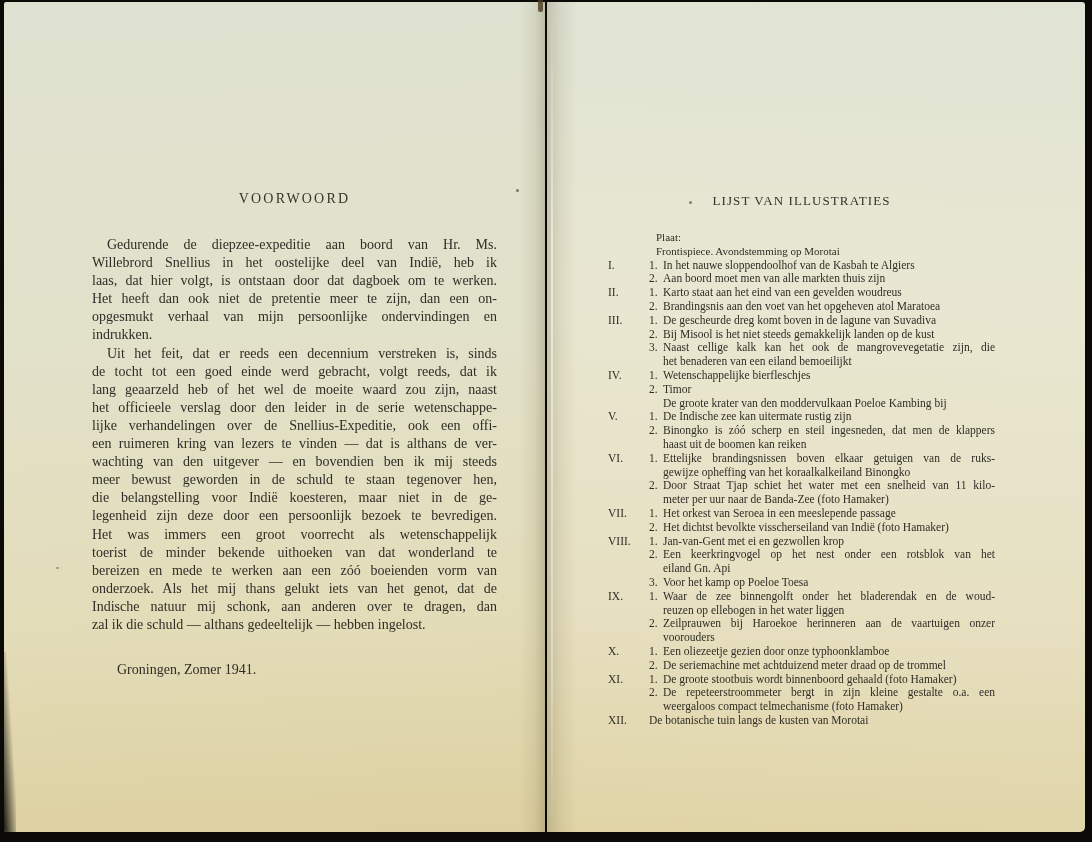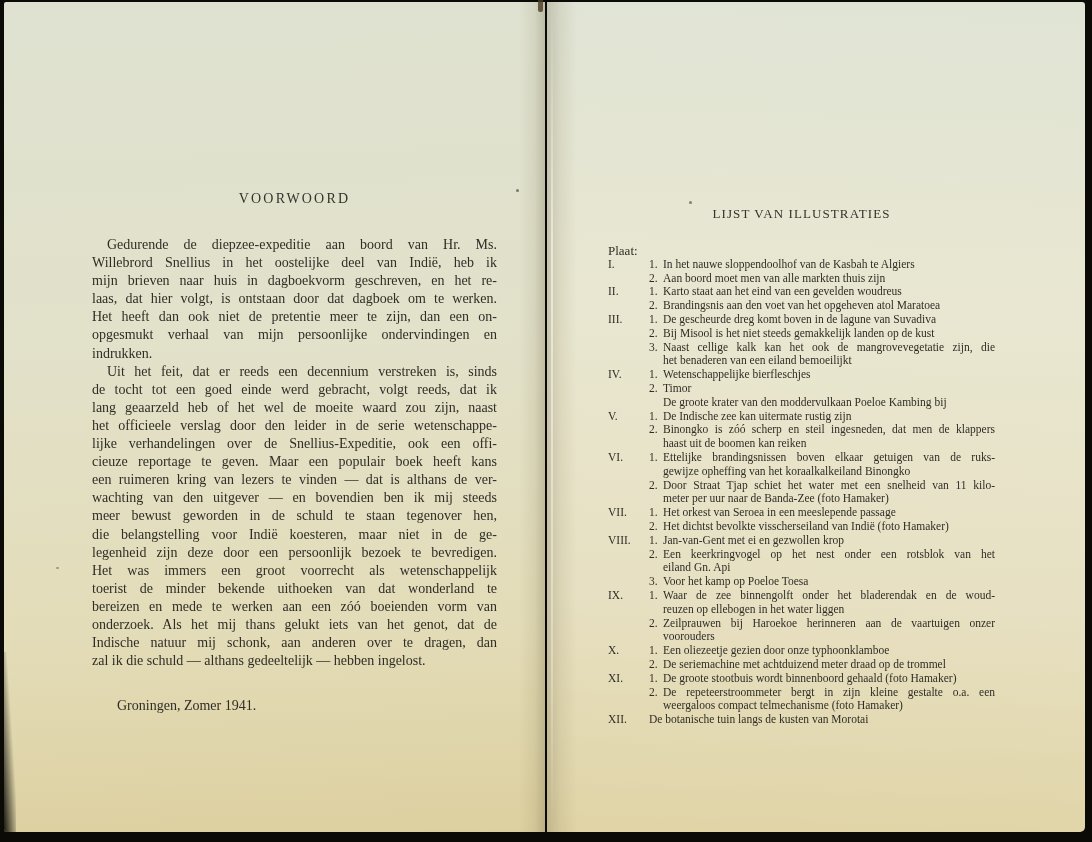--- a/index.html
+++ b/index.html
@@ -65,27 +65,27 @@
     text-align:justify;text-align-last:justify;
     white-space:normal;
   }
   .plines div.pline:first-of-type{text-indent:15px;}
   .plines div.pline:last-of-type{text-align-last:left;}
   .signature{
     margin-top:27px;padding-left:25px;font-size:14px;line-height:18.1px;font-family:Liberation Serif, serif;
   }
 
   
-  .pr-content{position:absolute;left:61px;top:203px;width:387px;}
+  .pr-content{position:absolute;left:61px;top:190px;width:387px;}
   .pr-title{
     text-align:center;font-size:13px;line-height:17px;letter-spacing:1.1px;
     color:#35332b;
   }
   .list-head{margin-top:22px;}
-  .hline{font-size:13px;line-height:13.8px;}
+  .hline{font-size:11px;line-height:13.8px;margin-left:48px;}
   .entry{display:flex;}
   .entry-numeral{width:41px;flex:none;font-size:11.5px;line-height:13.8px;}
   .entry-items{flex:1;min-width:0;}
   .item{position:relative;padding-left:14px;}
   .item:has(> .item-num:empty){padding-left:0;}
   .item-num{position:absolute;left:0;top:0;font-size:11.5px;line-height:13.8px;}
   .iline{
     font-size:11.5px;line-height:13.8px;
     text-align:justify;text-align-last:justify;
   }
@@ -105,36 +105,34 @@
   <div class="page page-left">
     <div class="pl-content">
       <div class="pl-title">VOORWOORD</div>
       <div class="paragraphs">
 
       <div class="para">
             <div class="plines">
 
             <div class="pline">Gedurende de diepzee-expeditie aan boord van Hr. Ms.</div>
               <div class="pline">Willebrord Snellius in het oostelijke deel van Indië, heb ik</div>
-              <div class="pline">mijn brieven naar huis in dagboekvorm geschreven, en het re-</div>
               <div class="pline">laas, dat hier volgt, is ontstaan door dat dagboek om te werken.</div>
               <div class="pline">Het heeft dan ook niet de pretentie meer te zijn, dan een on-</div>
               <div class="pline">opgesmukt verhaal van mijn persoonlijke ondervindingen en</div>
               <div class="pline">indrukken.</div>
             </div>
           </div>
           <div class="para">
             <div class="plines">
 
             <div class="pline">Uit het feit, dat er reeds een decennium verstreken is, sinds</div>
               <div class="pline">de tocht tot een goed einde werd gebracht, volgt reeds, dat ik</div>
               <div class="pline">lang geaarzeld heb of het wel de moeite waard zou zijn, naast</div>
               <div class="pline">het officieele verslag door den leider in de serie wetenschappe-</div>
               <div class="pline">lijke verhandelingen over de Snellius-Expeditie, ook een offi-</div>
-              <div class="pline">cieuze reportage te geven. Maar een populair boek heeft kans</div>
               <div class="pline">een ruimeren kring van lezers te vinden — dat is althans de ver-</div>
               <div class="pline">wachting van den uitgever — en bovendien ben ik mij steeds</div>
               <div class="pline">meer bewust geworden in de schuld te staan tegenover hen,</div>
               <div class="pline">die belangstelling voor Indië koesteren, maar niet in de ge-</div>
               <div class="pline">legenheid zijn deze door een persoonlijk bezoek te bevredigen.</div>
               <div class="pline">Het was immers een groot voorrecht als wetenschappelijk</div>
               <div class="pline">toerist de minder bekende uithoeken van dat wonderland te</div>
               <div class="pline">bereizen en mede te werken aan een zóó boeienden vorm van</div>
               <div class="pline">onderzoek. Als het mij thans gelukt iets van het genot, dat de</div>
               <div class="pline">Indische natuur mij schonk, aan anderen over te dragen, dan</div>
@@ -146,20 +144,21 @@
     </div>
   </div>
 
   <div class="spine"></div>
 
   <div class="page page-right">
     <div class="pr-content">
       <div class="pr-title">LIJST VAN ILLUSTRATIES</div>
       <div class="list-head">
         <div class="hline">Plaat:</div>
+        <div class="hline">Frontispiece. Avondstemming op Morotai</div>
       </div>
       <div class="entries">
 
       <div class="entry">
             <div class="entry-numeral">I.</div>
             <div class="entry-items">
 
             <div class="item">
                   <span class="item-num">1.</span>
                   <div class="ilines">

